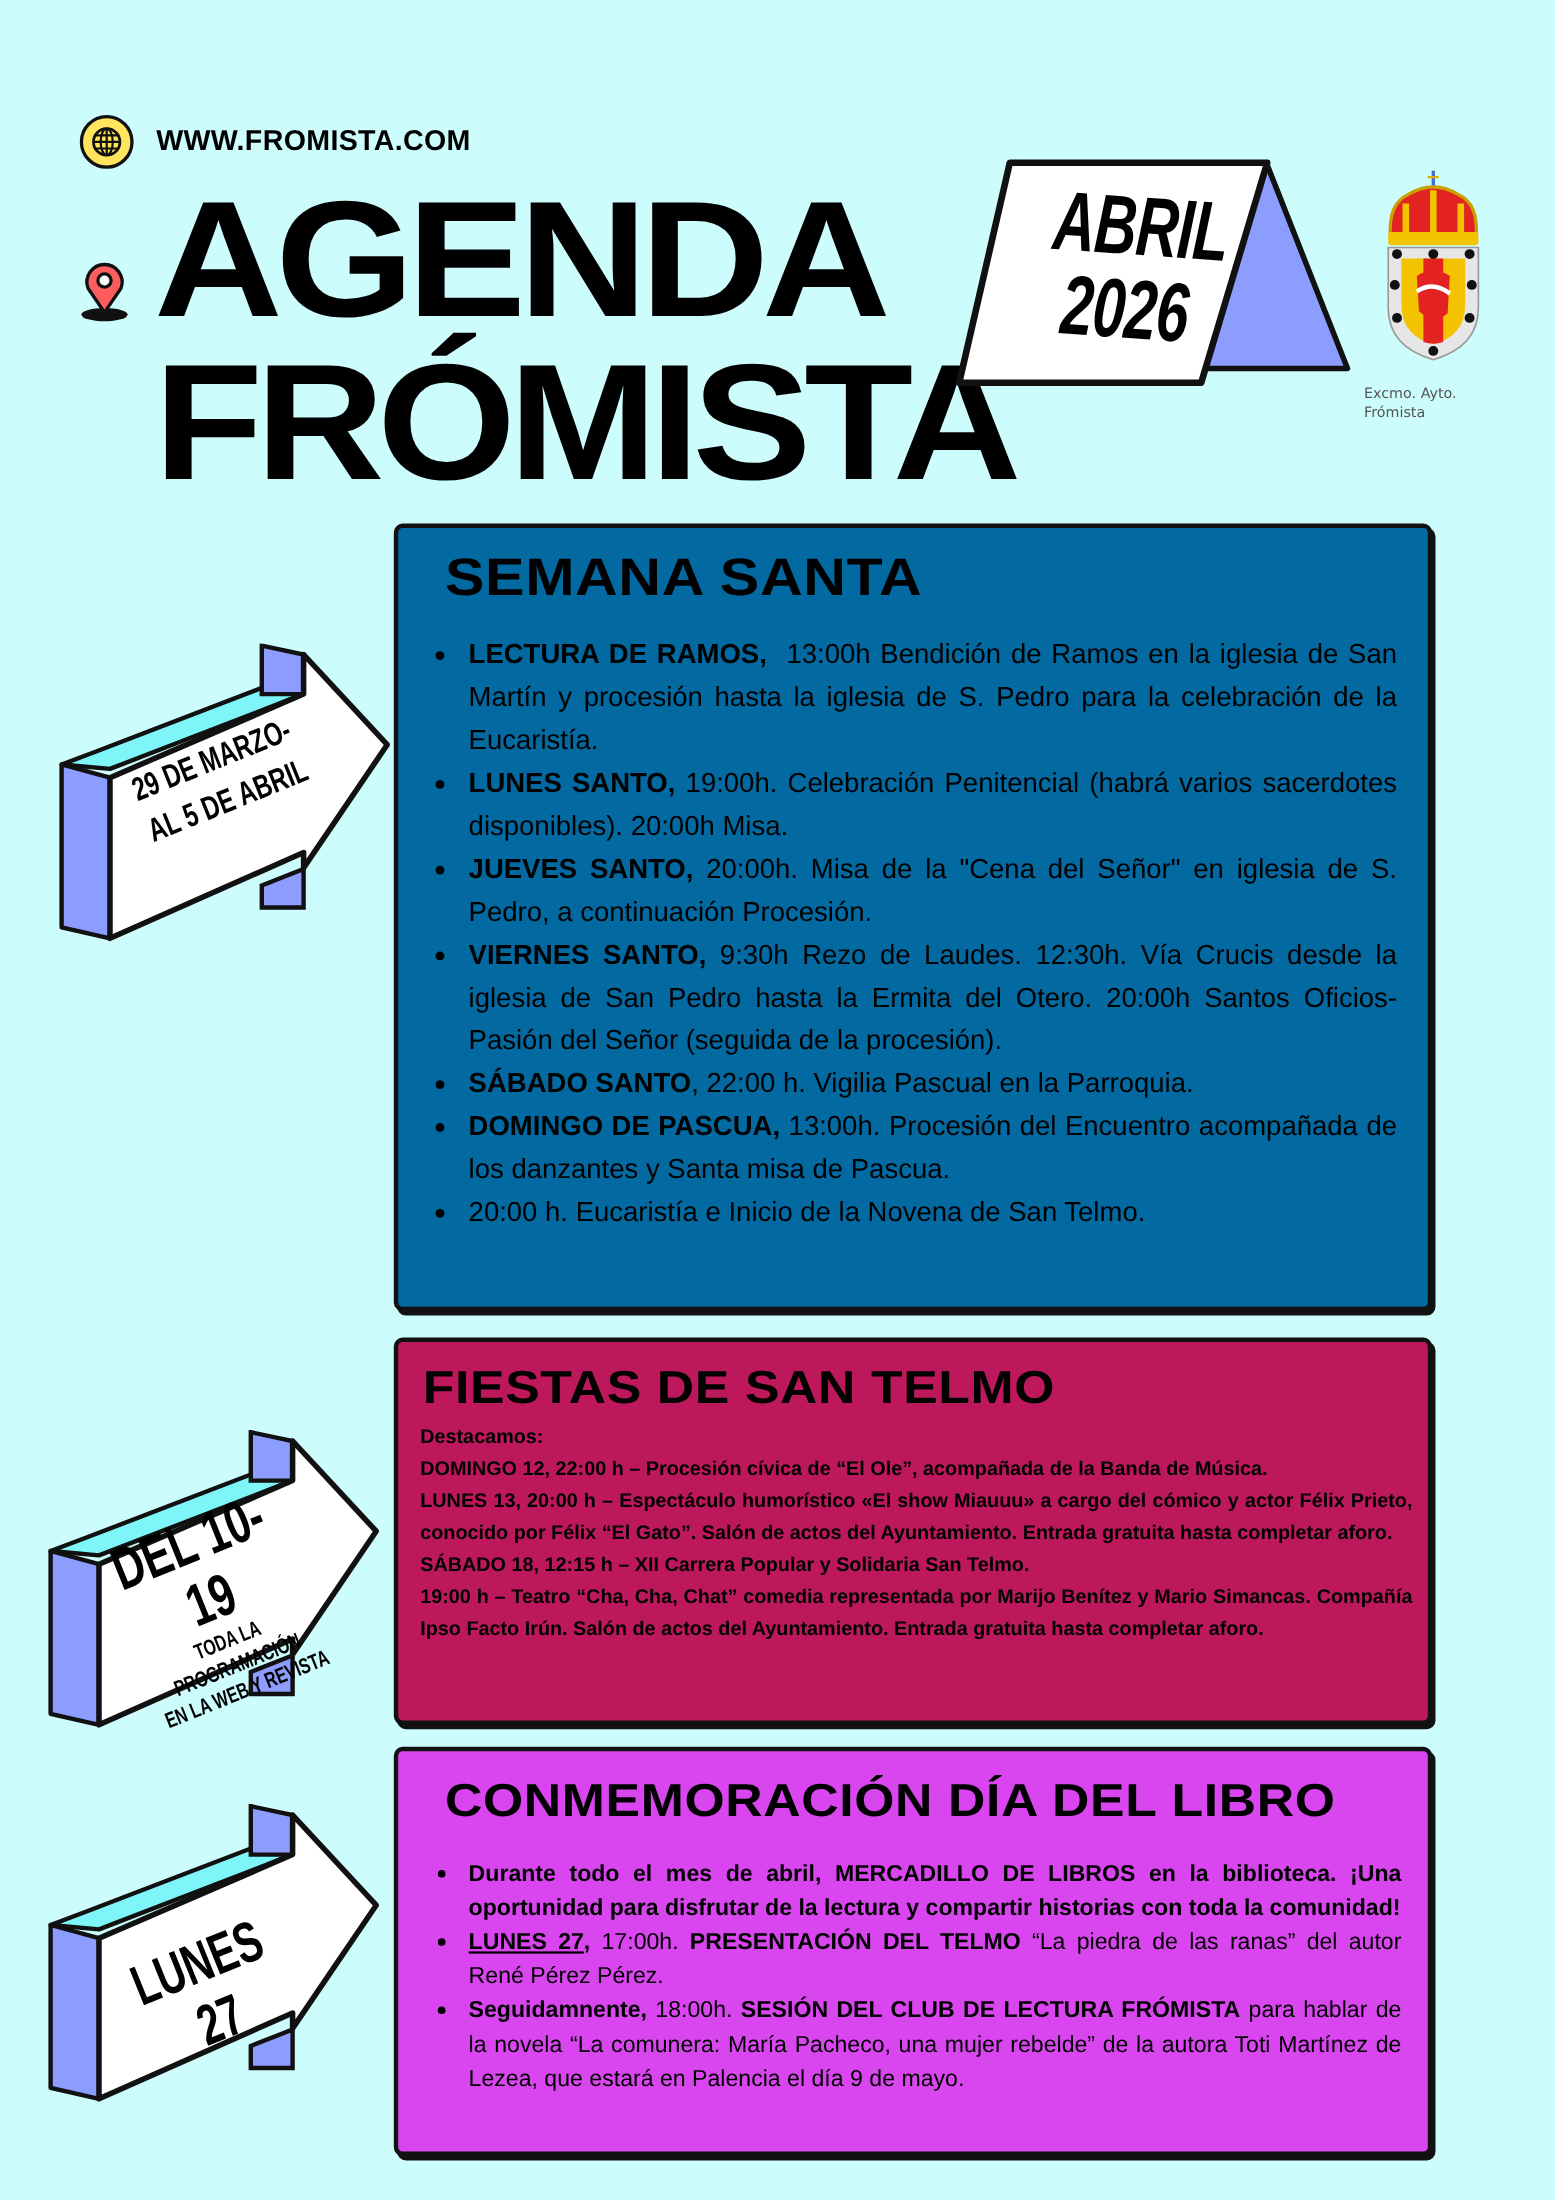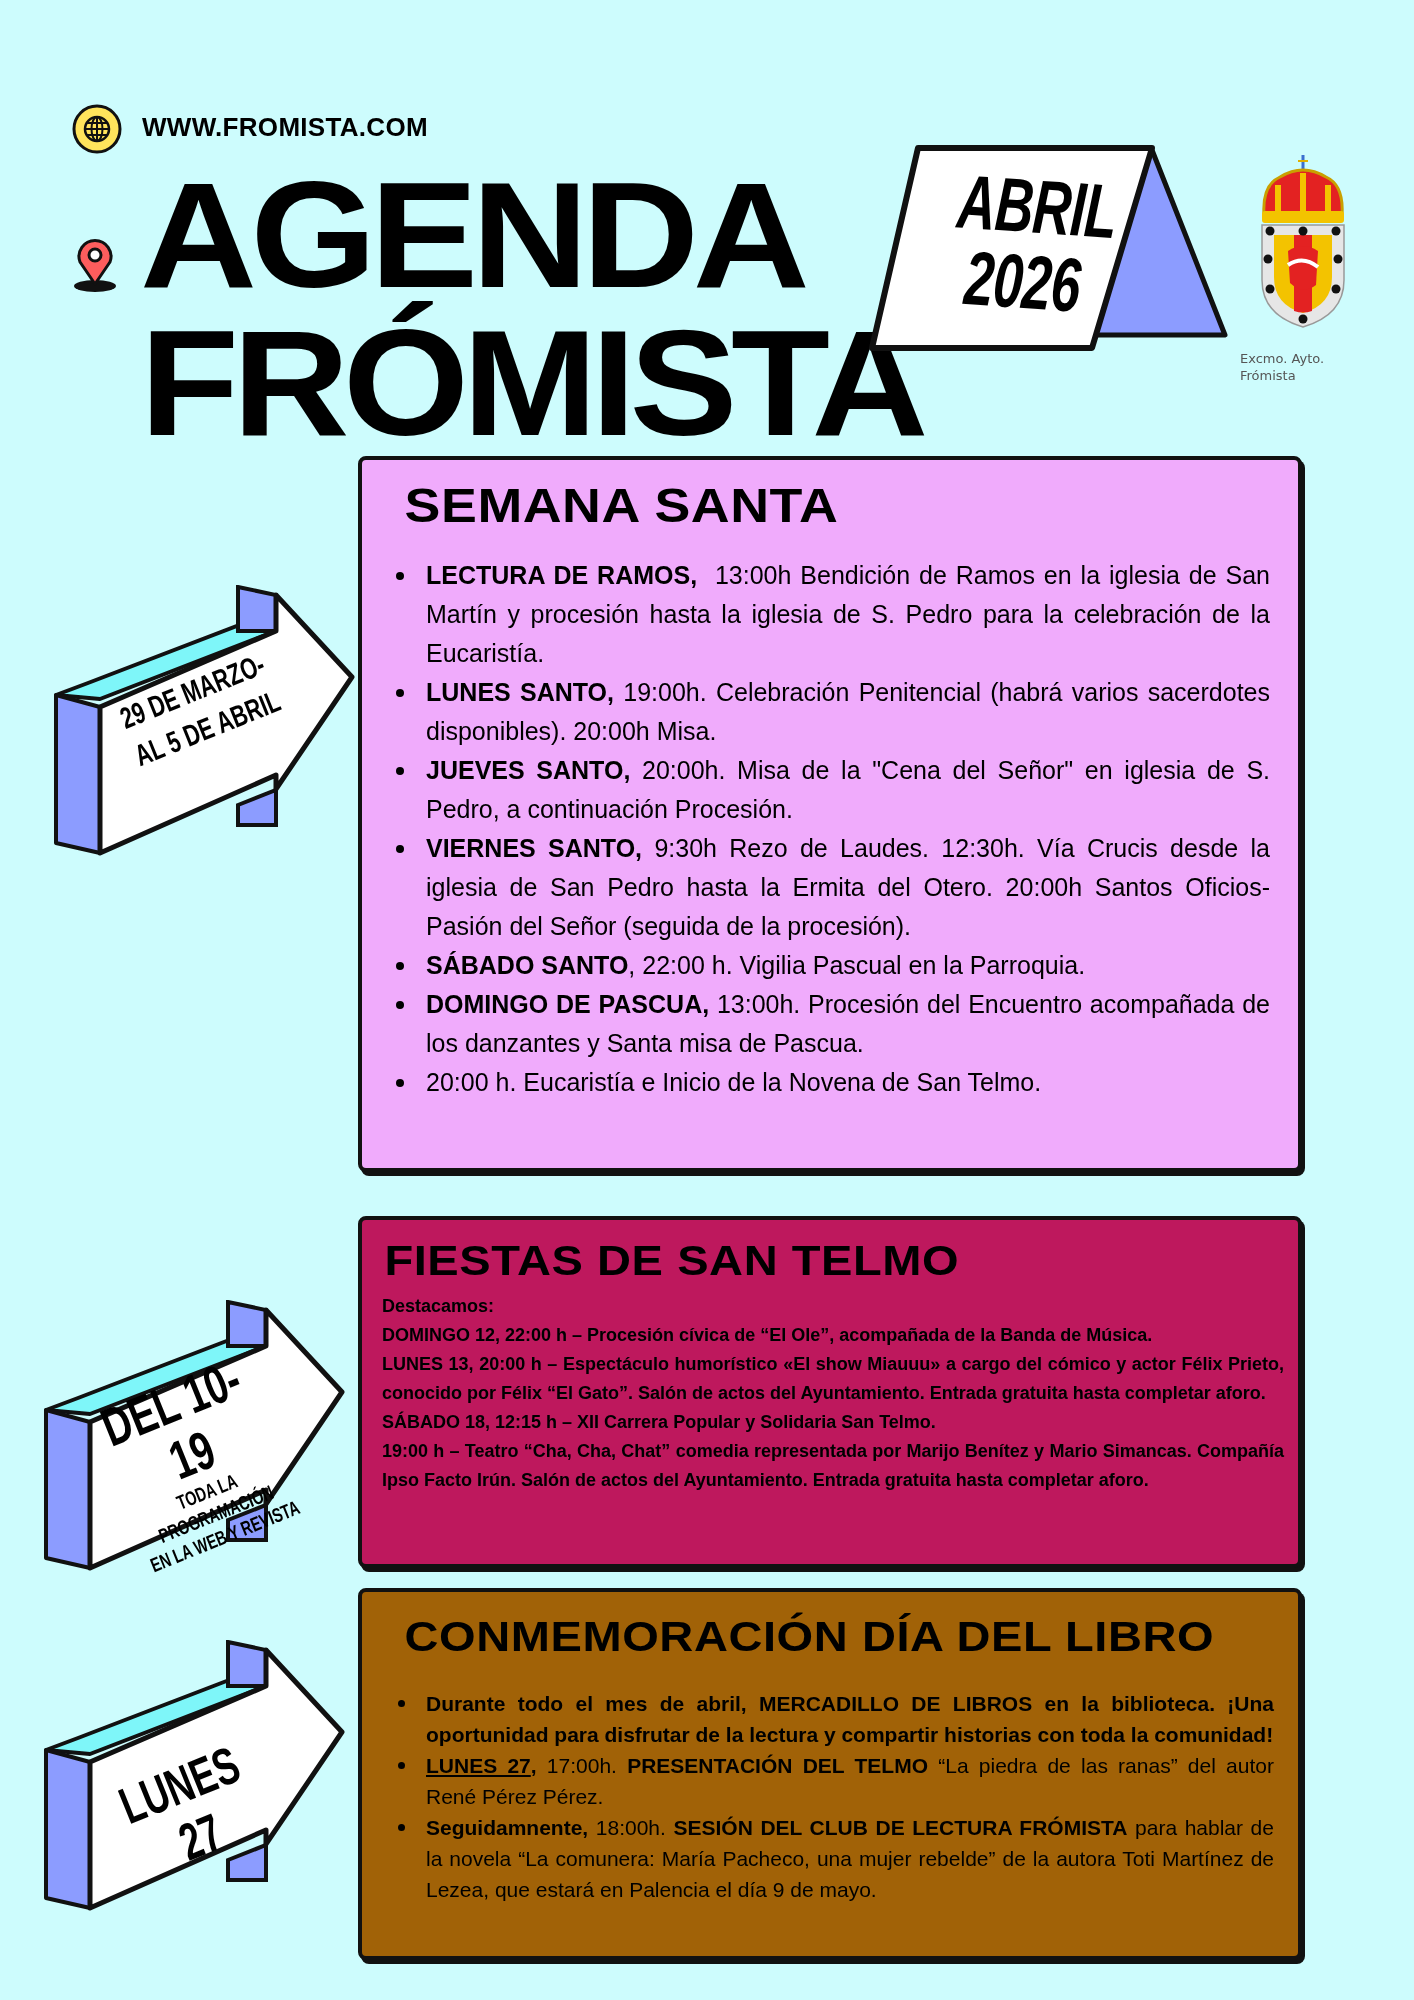--- a/index.html
+++ b/index.html
@@ -25,23 +25,23 @@
     letter-spacing:-1px;
   }
   .crest { left:1258px; top:155px; width:90px; height:175px; }
   .crest-cap { left:1240px; top:350px; width:130px; text-align:left; font-family:"DejaVu Sans", sans-serif;
     font-size:13px; line-height:17px; color:#555; }
   
   .box {
     position:absolute; left:358px; width:944px; border:4px solid #111; border-radius:8px;
     box-shadow:3px 4px 0 #111; box-sizing:border-box;
   }
-  .yellow { top:456px; height:716px; background:#f0abfc; }
+  .yellow { top:476px; height:716px; background:#0369a1; }
   .pink { top:1216px; height:352px; background:#be185d; }
-  .green { top:1588px; height:372px; background:#a16207; }
+  .green { top:1588px; height:372px; background:#d946ef; }
   .box h2 {
     margin:0; font-weight:900; font-size:48px; letter-spacing:0.5px; line-height:1;
     transform:scaleX(1.12); transform-origin:left;
   }
   .yellow h2 { padding:22px 0 0 38px; }
   .pink h2 { padding:20px 0 0 20px; font-size:42px; }
   .green h2 { padding:24px 0 0 38px; font-size:42px; }
   ul.items { margin:0; padding:0 26px 0 0; list-style:none; }
   ul.items li { position:relative; text-align:justify; }
   ul.items li::before {

